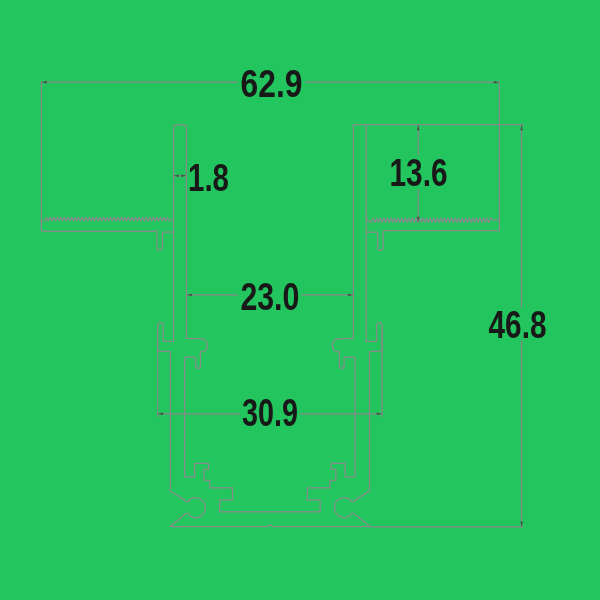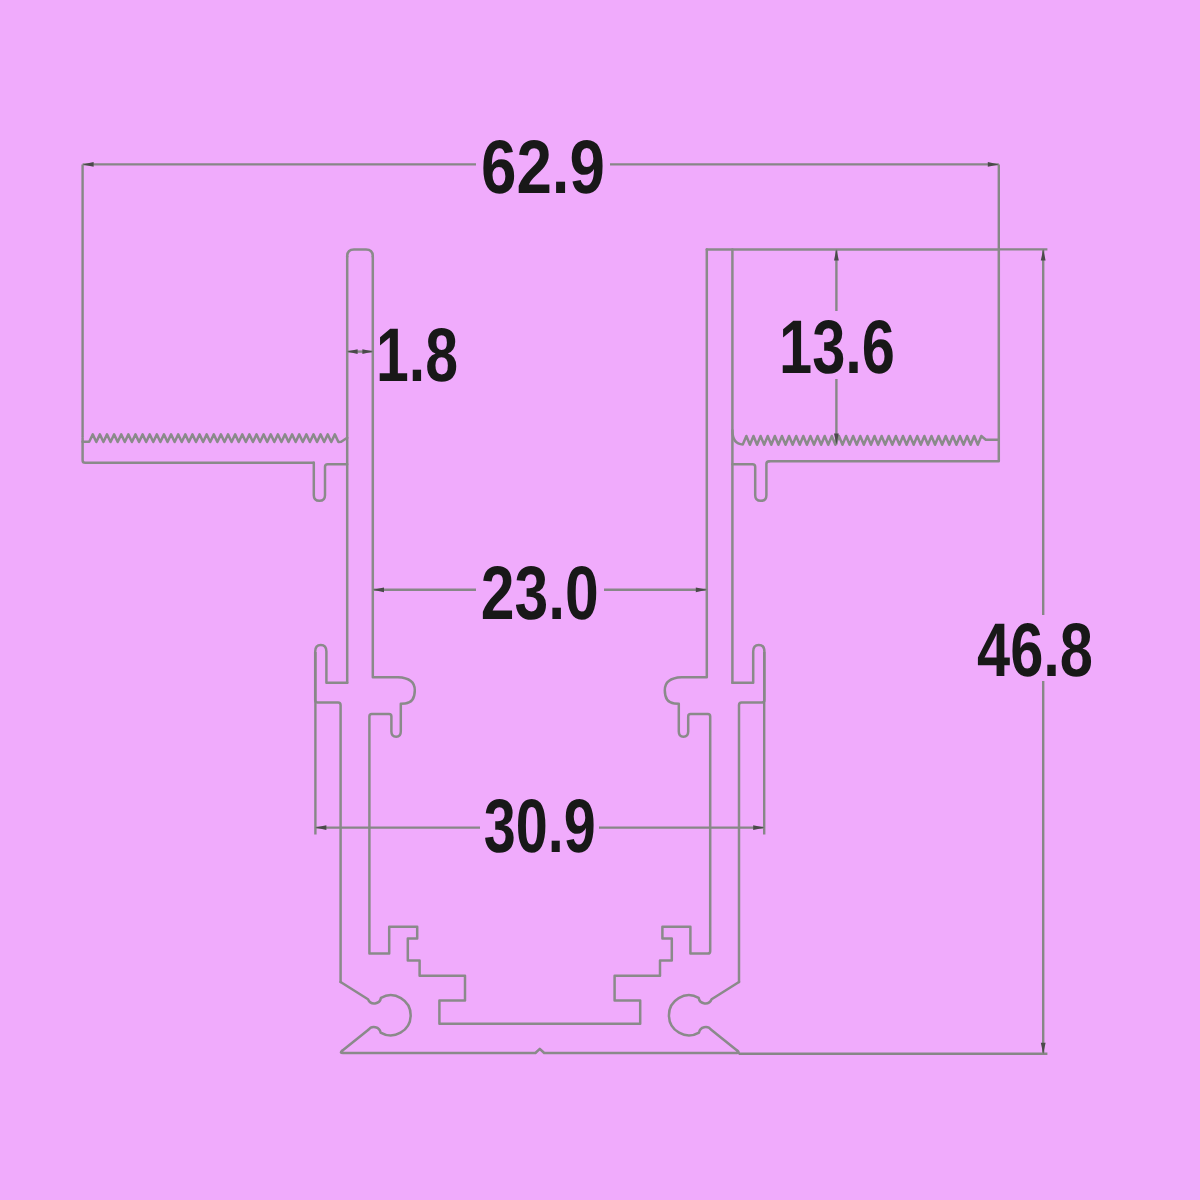--- a/index.html
+++ b/index.html
@@ -1,16 +1,16 @@
 <!DOCTYPE html>
 <html><head>
 <meta charset="utf-8">
 <style>
   html,body{margin:0;padding:0;background:#ffffff;}
-  .wrap{width:600px;height:600px;background:#f0abfc;}
+  .wrap{width:600px;height:600px;background:#22c55e;}
   text{font-family:"Liberation Sans",sans-serif;font-weight:bold;fill:#181818;}
 </style>
 </head>
 <body>
 <div class="wrap">
 <svg width="600" height="600" viewBox="0 0 600 600" xmlns="http://www.w3.org/2000/svg">
 <g fill="none" stroke="#8a8a8a" stroke-width="1.25" stroke-linejoin="round" stroke-linecap="round">
 
   <path d="M173.6 128.2 Q173.6 124.8 177.0 124.8 L183.0 124.8 Q186.4 124.8 186.4 128.2"></path>
 

